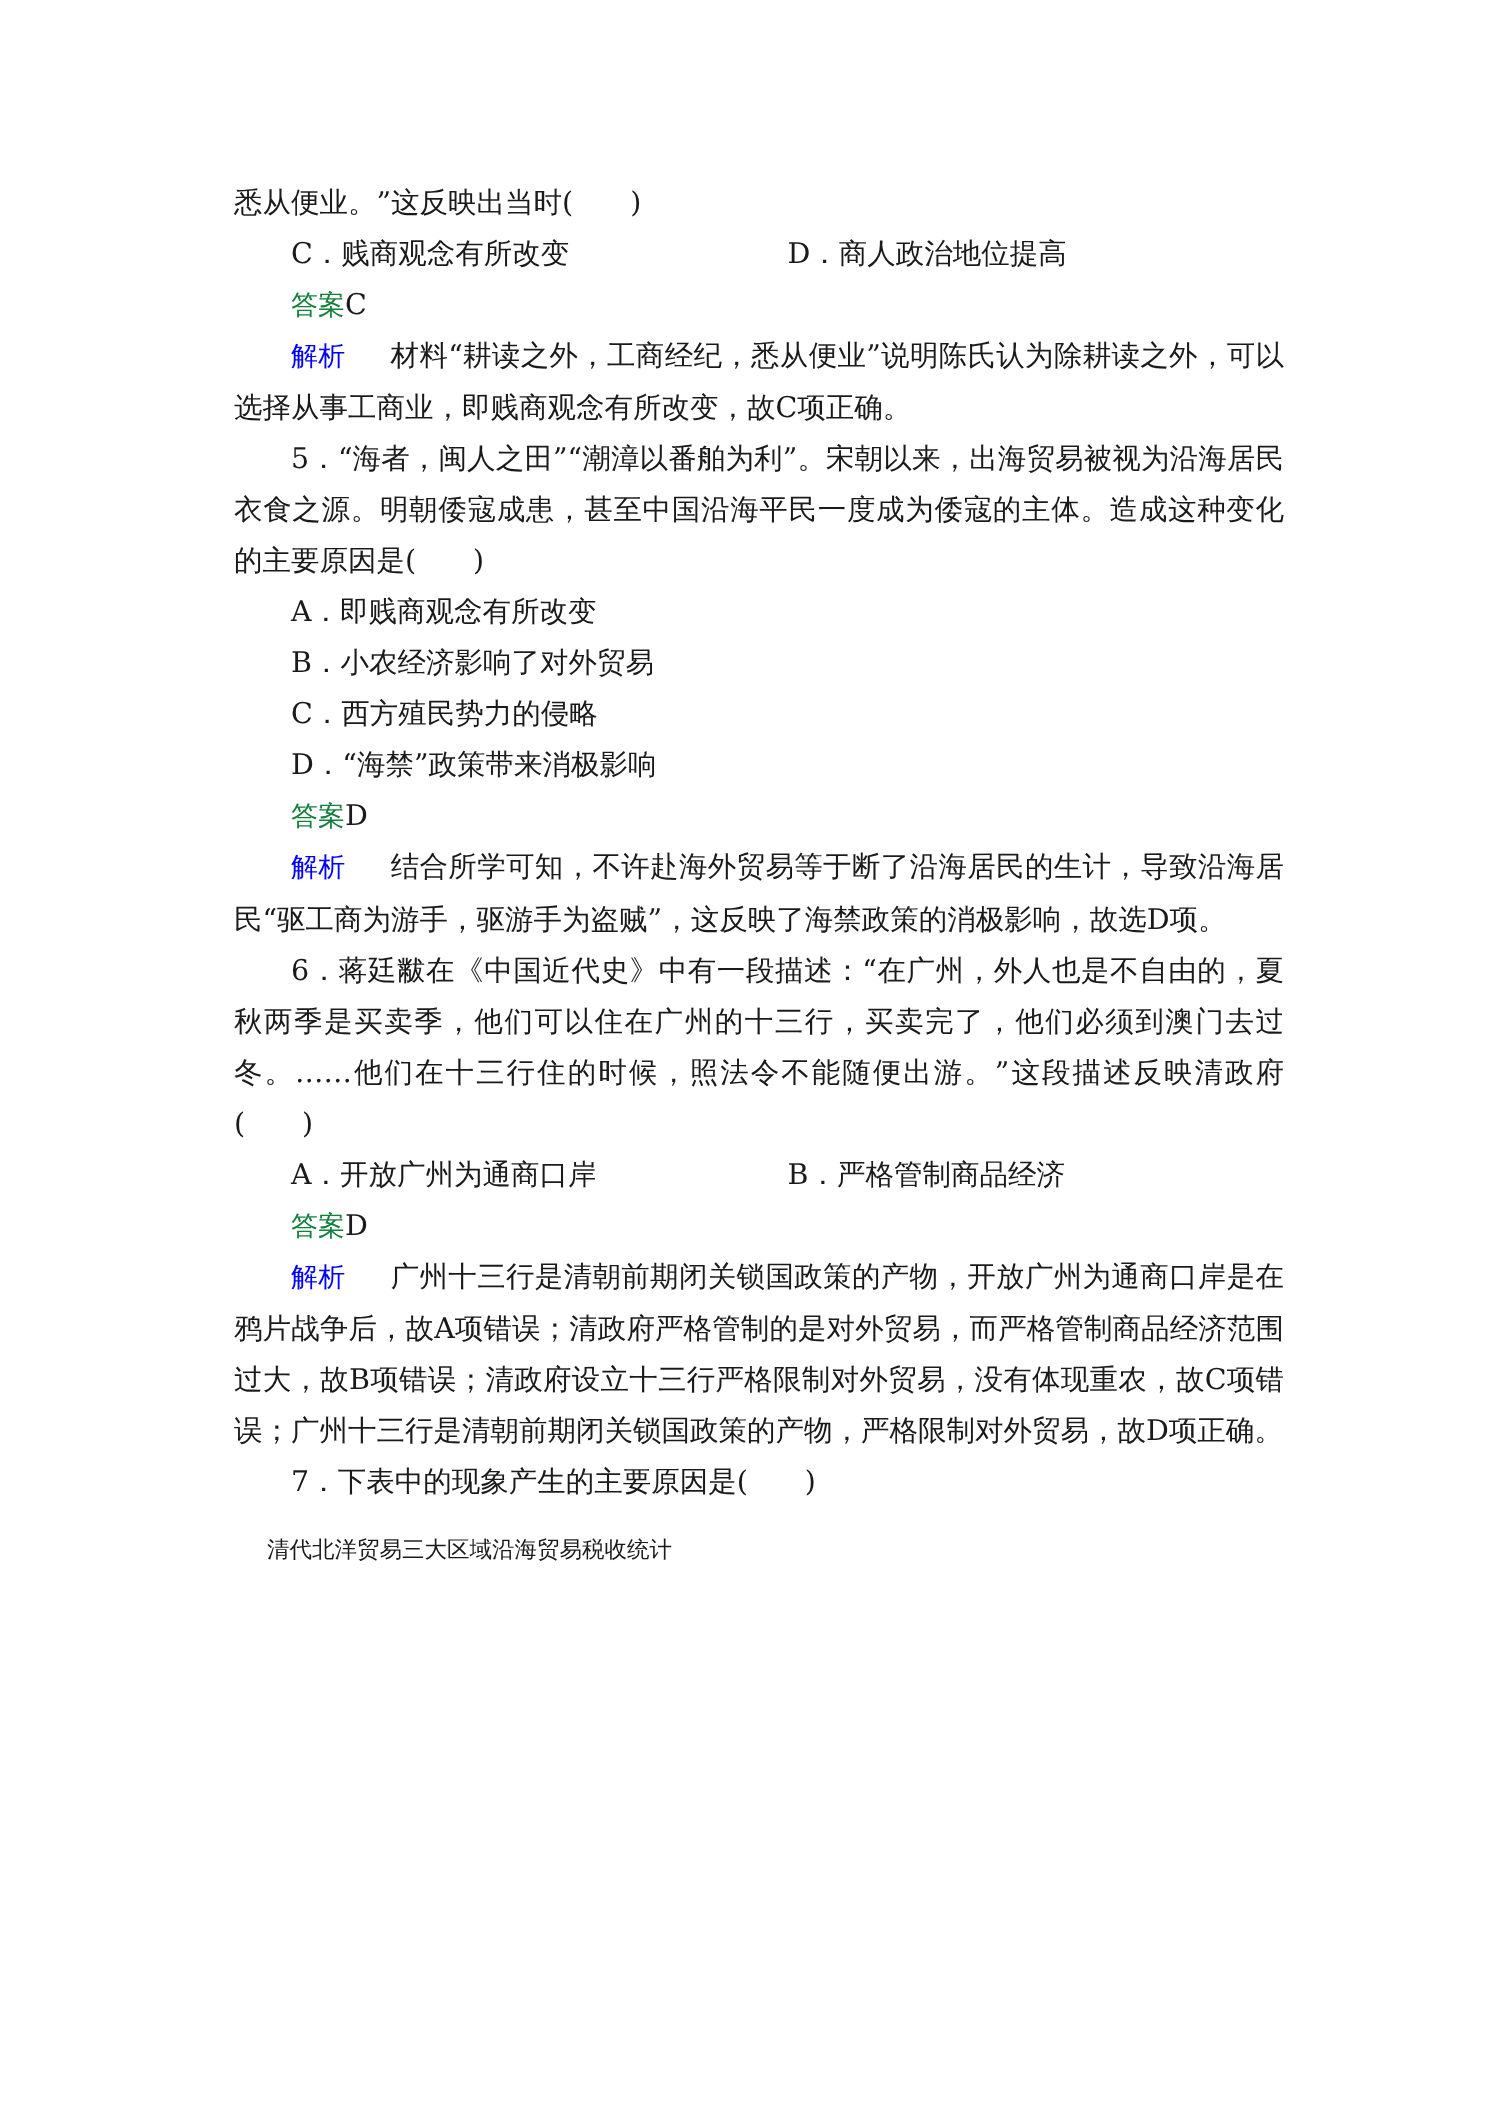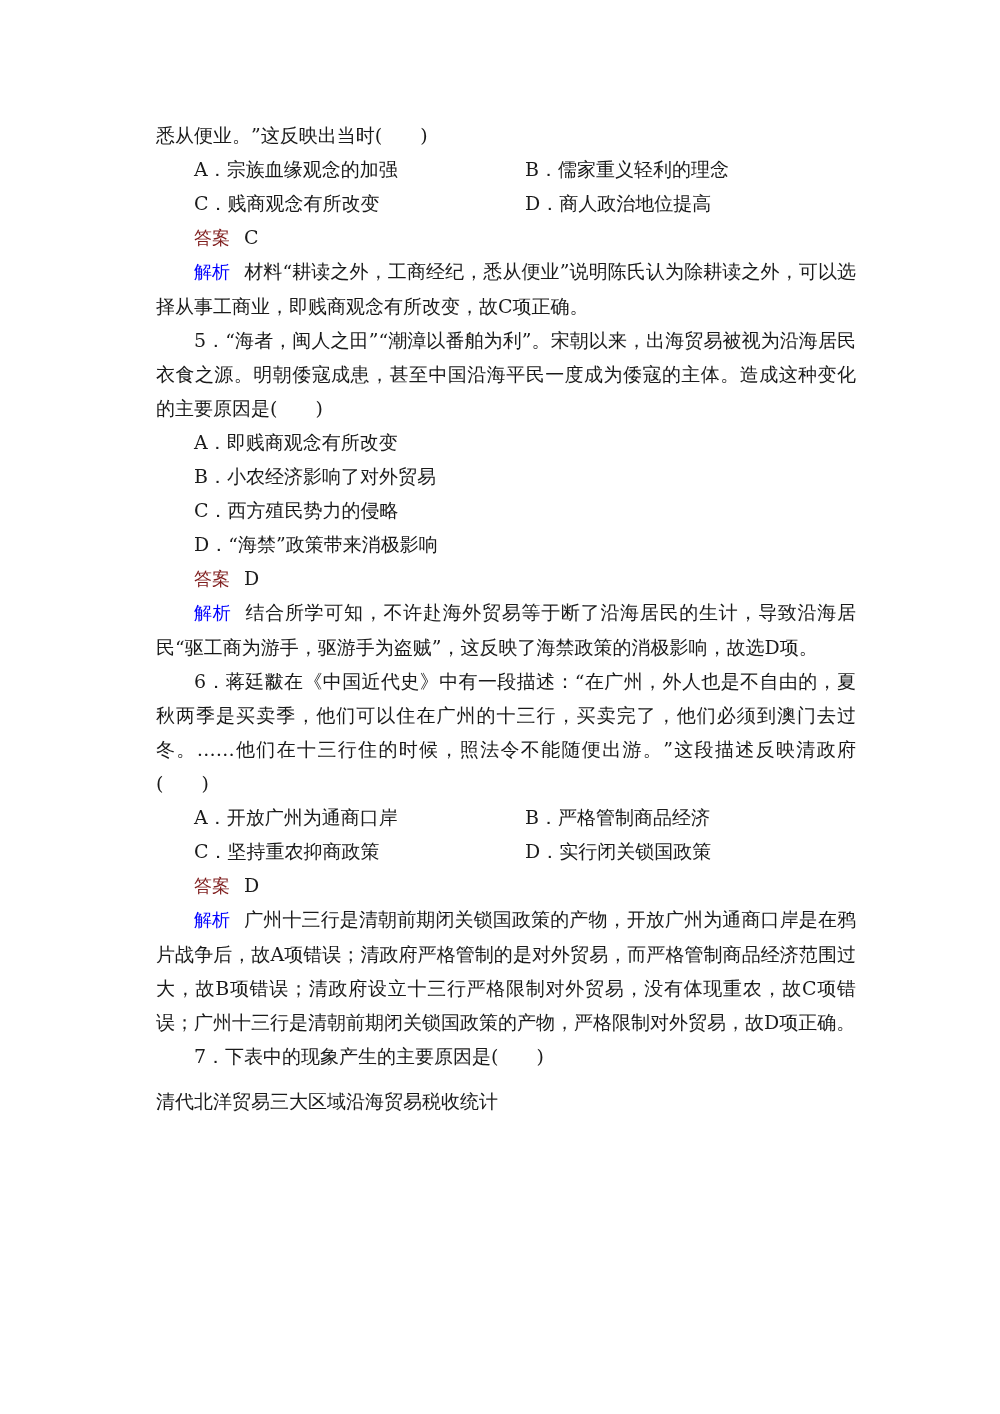--- a/index.html
+++ b/index.html
@@ -8,34 +8,30 @@
       font-family: "DejaVu Serif", "Liberation Serif", serif;
       color: #1a1a1a;
     }
     .page { position: absolute; left: 156px; top: 118px; width: 700px; }
     .line { font-size: 19px; line-height: 34px; height: 34px; white-space: nowrap; }
     .indent { padding-left: 38px; }
     .para { font-size: 19px; line-height: 34px; text-align: justify; }
     .para.first { text-indent: 38px; }
     .opts2 { display: flex; padding-left: 38px; font-size: 19px; line-height: 34px; height: 34px; }
     .opts2 .opt { width: 347px; white-space: nowrap; }
-    .ans-label { color: #7f1d1d; font-family: "DejaVu Sans", sans-serif; font-size: 18px; margin-right: 14px; }
-    .ana-label { color: #0000ff; font-family: "DejaVu Sans", sans-serif; font-size: 18px; margin-right: 14px; }
-    .caption { font-family: Liberation Serif, serif; font-size: 19px; line-height: 34px; margin-top: 12px; }
+    .ans-label { color: #15803d; font-family: "DejaVu Sans", sans-serif; font-size: 18px; }
+    .ana-label { color: #0000ff; font-family: "DejaVu Sans", sans-serif; font-size: 18px; margin-right: 30px; }
+    .caption { font-family: Liberation Serif, serif; font-size: 15px; line-height: 34px; margin-top: 12px; margin-left: 22px; }
   </style>
 </head>
 <body>
 
 <div class="page">
 
   <div class="line">悉从便业。”这反映出当时(　　)</div>
-  <div class="opts2">
-    <span class="opt">A．宗族血缘观念的加强</span>
-    <span class="opt">B．儒家重义轻利的理念</span>
-  </div>
   <div class="opts2">
     <span class="opt">C．贱商观念有所改变</span>
     <span class="opt">D．商人政治地位提高</span>
   </div>
   <div class="line indent">
     <span class="ans-label">答案</span><span>C</span>
   </div>
   <div class="para first">
     <span class="ana-label">解析</span><span>材料“耕读之外，工商经纪，悉从便业”说明陈氏认为除耕读之外，可以选择从事工商业，即贱商观念有所改变，故C项正确。</span>
   </div>
@@ -50,24 +46,20 @@
   </div>
   <div class="para first">
     <span class="ana-label">解析</span><span>结合所学可知，不许赴海外贸易等于断了沿海居民的生计，导致沿海居民“驱工商为游手，驱游手为盗贼”，这反映了海禁政策的消极影响，故选D项。</span>
   </div>
 
   <div class="para first">6．蒋廷黻在《中国近代史》中有一段描述：“在广州，外人也是不自由的，夏秋两季是买卖季，他们可以住在广州的十三行，买卖完了，他们必须到澳门去过冬。……他们在十三行住的时候，照法令不能随便出游。”这段描述反映清政府(　　)</div>
   <div class="opts2">
     <span class="opt">A．开放广州为通商口岸</span>
     <span class="opt">B．严格管制商品经济</span>
   </div>
-  <div class="opts2">
-    <span class="opt">C．坚持重农抑商政策</span>
-    <span class="opt">D．实行闭关锁国政策</span>
-  </div>
   <div class="line indent">
     <span class="ans-label">答案</span><span>D</span>
   </div>
   <div class="para first">
     <span class="ana-label">解析</span><span>广州十三行是清朝前期闭关锁国政策的产物，开放广州为通商口岸是在鸦片战争后，故A项错误；清政府严格管制的是对外贸易，而严格管制商品经济范围过大，故B项错误；清政府设立十三行严格限制对外贸易，没有体现重农，故C项错误；广州十三行是清朝前期闭关锁国政策的产物，严格限制对外贸易，故D项正确。</span>
   </div>
 
   <div class="line indent">7．下表中的现象产生的主要原因是(　　)</div>
   <div class="caption">清代北洋贸易三大区域沿海贸易税收统计</div>
 

